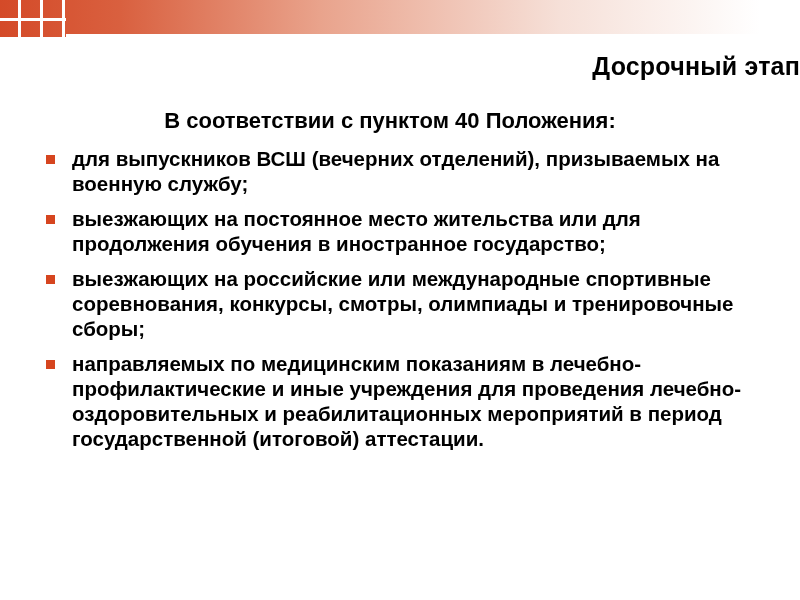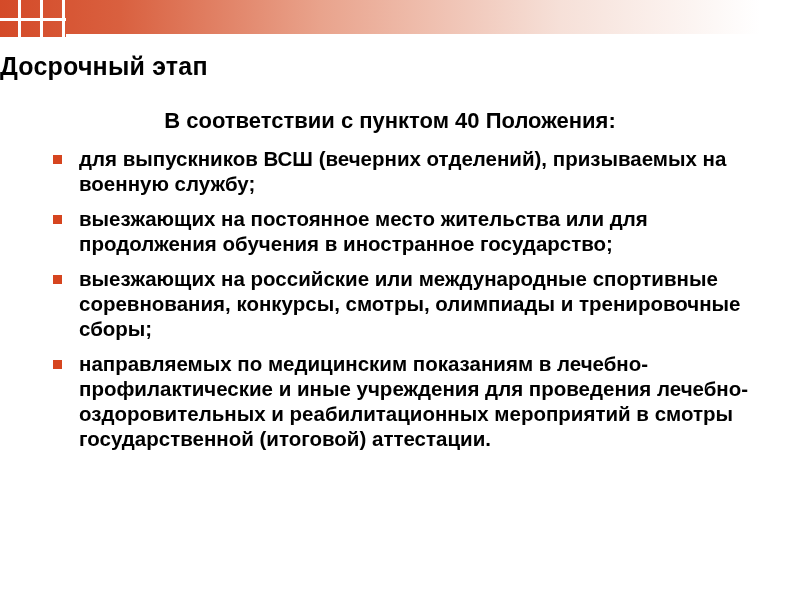--- a/index.html
+++ b/index.html
@@ -50,21 +50,21 @@
   .grid-white-right {
     position: absolute; left: 66px; top: 34px; width: 734px; height: 8px; background: #ffffff;
   }
 
   
   .title {
     position: absolute;
     top: 52px;
     left: 0;
     width: 800px;
-    text-align: left;
+    text-align: right;
     font-size: 25px;
     font-weight: bold;
     color: #000000;
     letter-spacing: 0.2px;
   }
 
   
   .body-area {
     position: absolute;
     top: 108px;
@@ -75,21 +75,21 @@
     text-align: center;
     font-size: 22px;
     font-weight: bold;
     color: #000000;
     margin: 0 0 12px 0;
     padding-right: 20px;
   }
 
   ul.bullets {
     list-style: none;
-    margin: 11px;
+    margin: 4px;
     padding: 0;
   }
   ul.bullets > li {
     position: relative;
     padding-left: 38px;
     margin-bottom: 10px;
     font-size: 20.5px;
     font-weight: bold;
     line-height: 1.22;
     color: #000000;
@@ -131,18 +131,18 @@
       <li>
         <span class="marker"></span>
         <span>выезжающих на постоянное место жительства или для продолжения обучения в иностранное государство;</span>
       </li>
       <li>
         <span class="marker"></span>
         <span>выезжающих на российские или международные спортивные соревнования, конкурсы, смотры, олимпиады и тренировочные сборы;</span>
       </li>
       <li>
         <span class="marker"></span>
-        <span>направляемых по медицинским показаниям в лечебно-профилактические и иные учреждения для проведения лечебно-оздоровительных и реабилитационных мероприятий в смотры государственной (итоговой) аттестации.</span>
+        <span>направляемых по медицинским показаниям в лечебно-профилактические и иные учреждения для проведения лечебно-оздоровительных и реабилитационных мероприятий в период государственной (итоговой) аттестации.</span>
       </li>
     </ul>
   </div>
 
 </div>
 
 </body></html>

